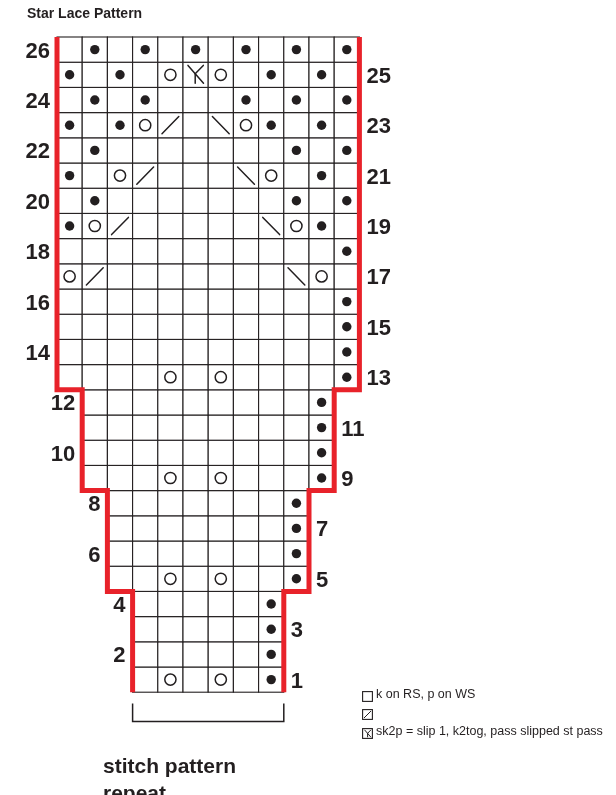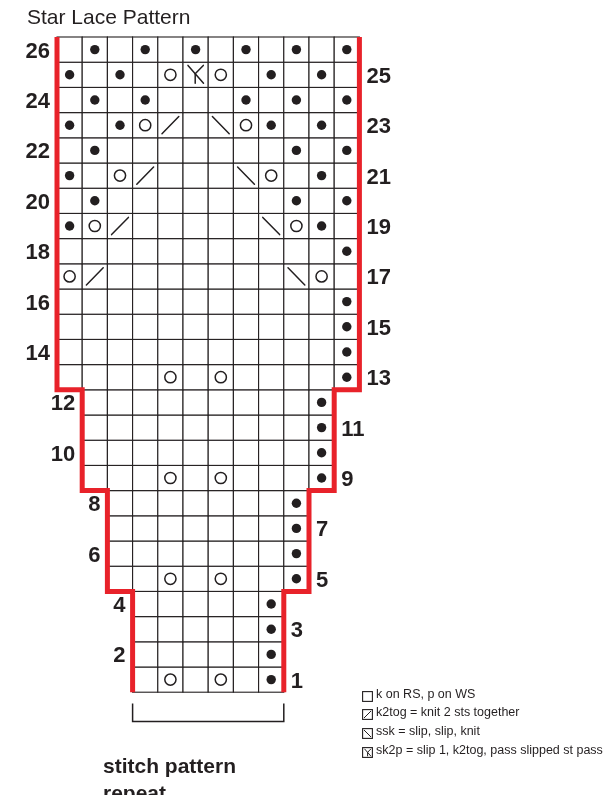--- a/index.html
+++ b/index.html
@@ -1,21 +1,21 @@
 <!DOCTYPE html>
 <html><head>
 <meta charset="utf-8">
 <style>
   html,body{margin:0;padding:0;}
   body{
     width:616px;height:795px;position:relative;background:#ffffff;
     font-family:"Liberation Sans", sans-serif;color:#231f20;overflow:hidden;
   }
   .title{
-    position:absolute;left:27px;top:5px;font-size:21px;font-weight:400;
+    position:absolute;left:27px;top:5px;font-size:14px;font-weight:700;
     letter-spacing:0;color:#231f20;white-space:nowrap;
   }
   #chart-svg{position:absolute;left:0;top:0;}
   svg text{
     font-family:"Liberation Sans", sans-serif;font-weight:700;
     font-size:22px;fill:#231f20;
   }
   .repeat-label{
     position:absolute;left:103px;top:728px;width:211px;text-align:left;
     font-size:21px;font-weight:700;line-height:27px;color:#231f20;margin-top:24px;
@@ -411,28 +411,20 @@
       <svg width="11" height="11" viewBox="0 0 11 11">
         <rect x="0.6" y="0.6" width="9.8" height="9.8" fill="none" stroke="#231f20" stroke-width="1.1"></rect>
       </svg>
       <span>k on RS, p on WS</span>
     </div>
     <div class="legend-item">
       <svg width="11" height="11" viewBox="0 0 11 11">
         <rect x="0.6" y="0.6" width="9.8" height="9.8" fill="none" stroke="#231f20" stroke-width="1.1"></rect>
         <line x1="2" y1="9" x2="9" y2="2" stroke="#231f20" stroke-width="1"></line>
       </svg>
-      <span>k2tog = knit 2 sts together</span>
-    </div>
-    <div class="legend-item">
-      <svg width="11" height="11" viewBox="0 0 11 11">
-        <rect x="0.6" y="0.6" width="9.8" height="9.8" fill="none" stroke="#231f20" stroke-width="1.1"></rect>
-        <line x1="2" y1="2" x2="9" y2="9" stroke="#231f20" stroke-width="1"></line>
-      </svg>
-      <span>ssk = slip, slip, knit</span>
     </div>
     <div class="legend-item">
       <svg width="11" height="11" viewBox="0 0 11 11">
         <rect x="0.6" y="0.6" width="9.8" height="9.8" fill="none" stroke="#231f20" stroke-width="1.1"></rect>
         <line x1="2.5" y1="1.8" x2="9" y2="9.3" stroke="#231f20" stroke-width="1"></line>
         <line x1="9" y1="1.8" x2="5.6" y2="5.3" stroke="#231f20" stroke-width="1"></line>
         <line x1="5.6" y1="5.3" x2="5.6" y2="9.3" stroke="#231f20" stroke-width="1"></line>
       </svg>
       <span>sk2p = slip 1, k2tog, pass slipped st pass</span>
     </div>

